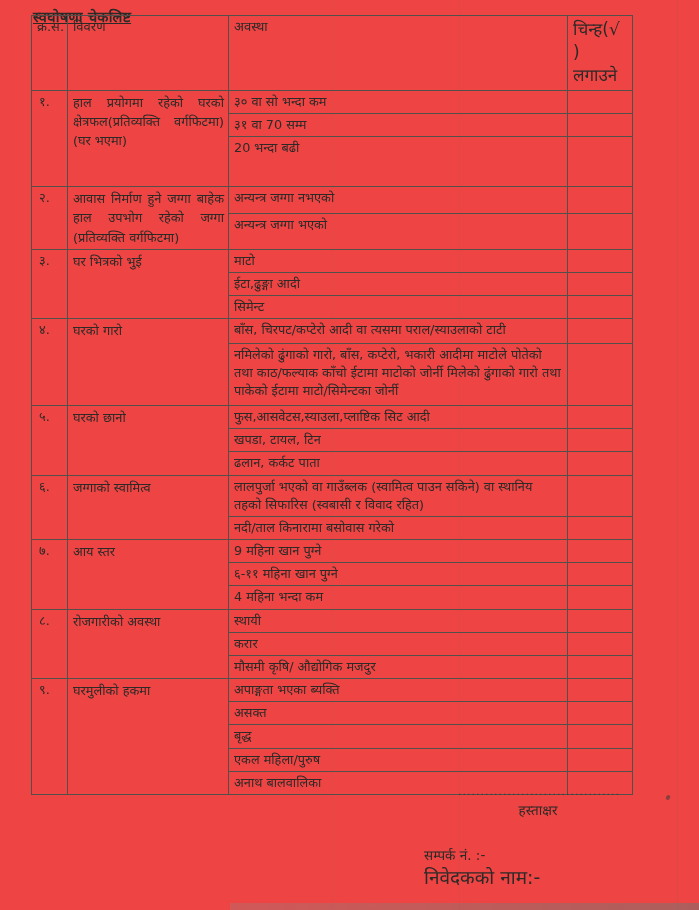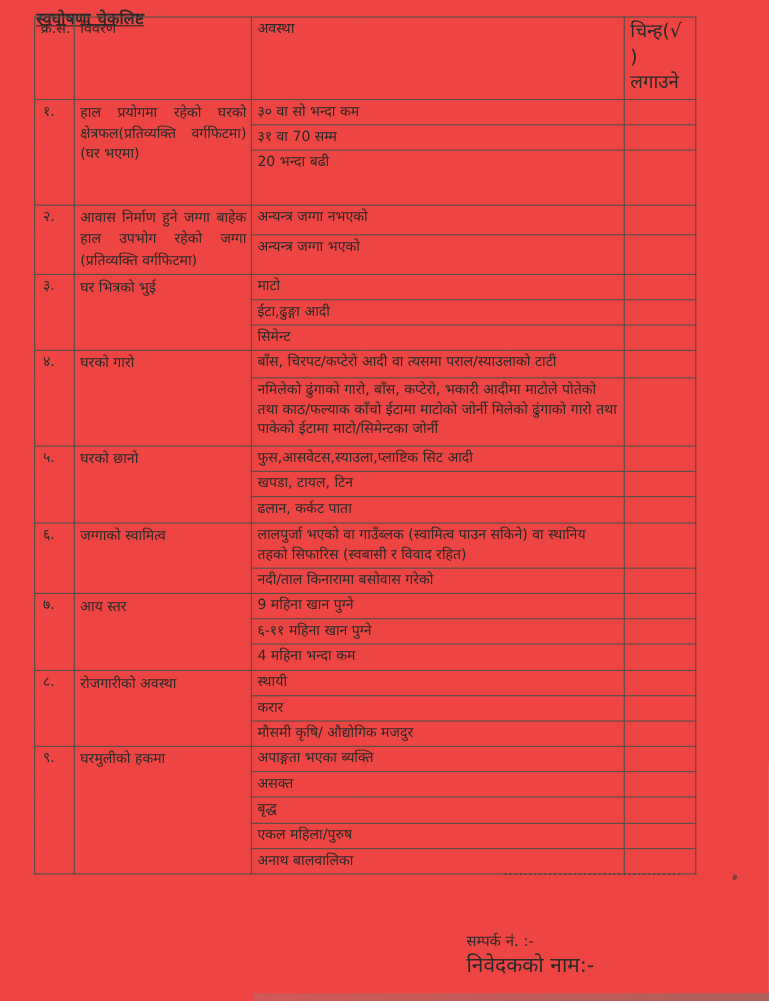--- a/index.html
+++ b/index.html
@@ -215,18 +215,19 @@
     <tr style="height:22px">
       <td class="opt">अनाथ बालवालिका</td>
       <td class="check"></td>
     </tr>
   </tbody>
     </table>
 
 
   <div class="sigblock">
     <div class="sigdots">................................................</div>
+    <div class="siglabel">हस्ताक्षर</div>
   </div>
 
   <div class="name-label">निवेदकको नाम:-</div>
   <div class="contact-label">सम्पर्क नं. :-</div>
 
 </div>
 
 </body></html>

